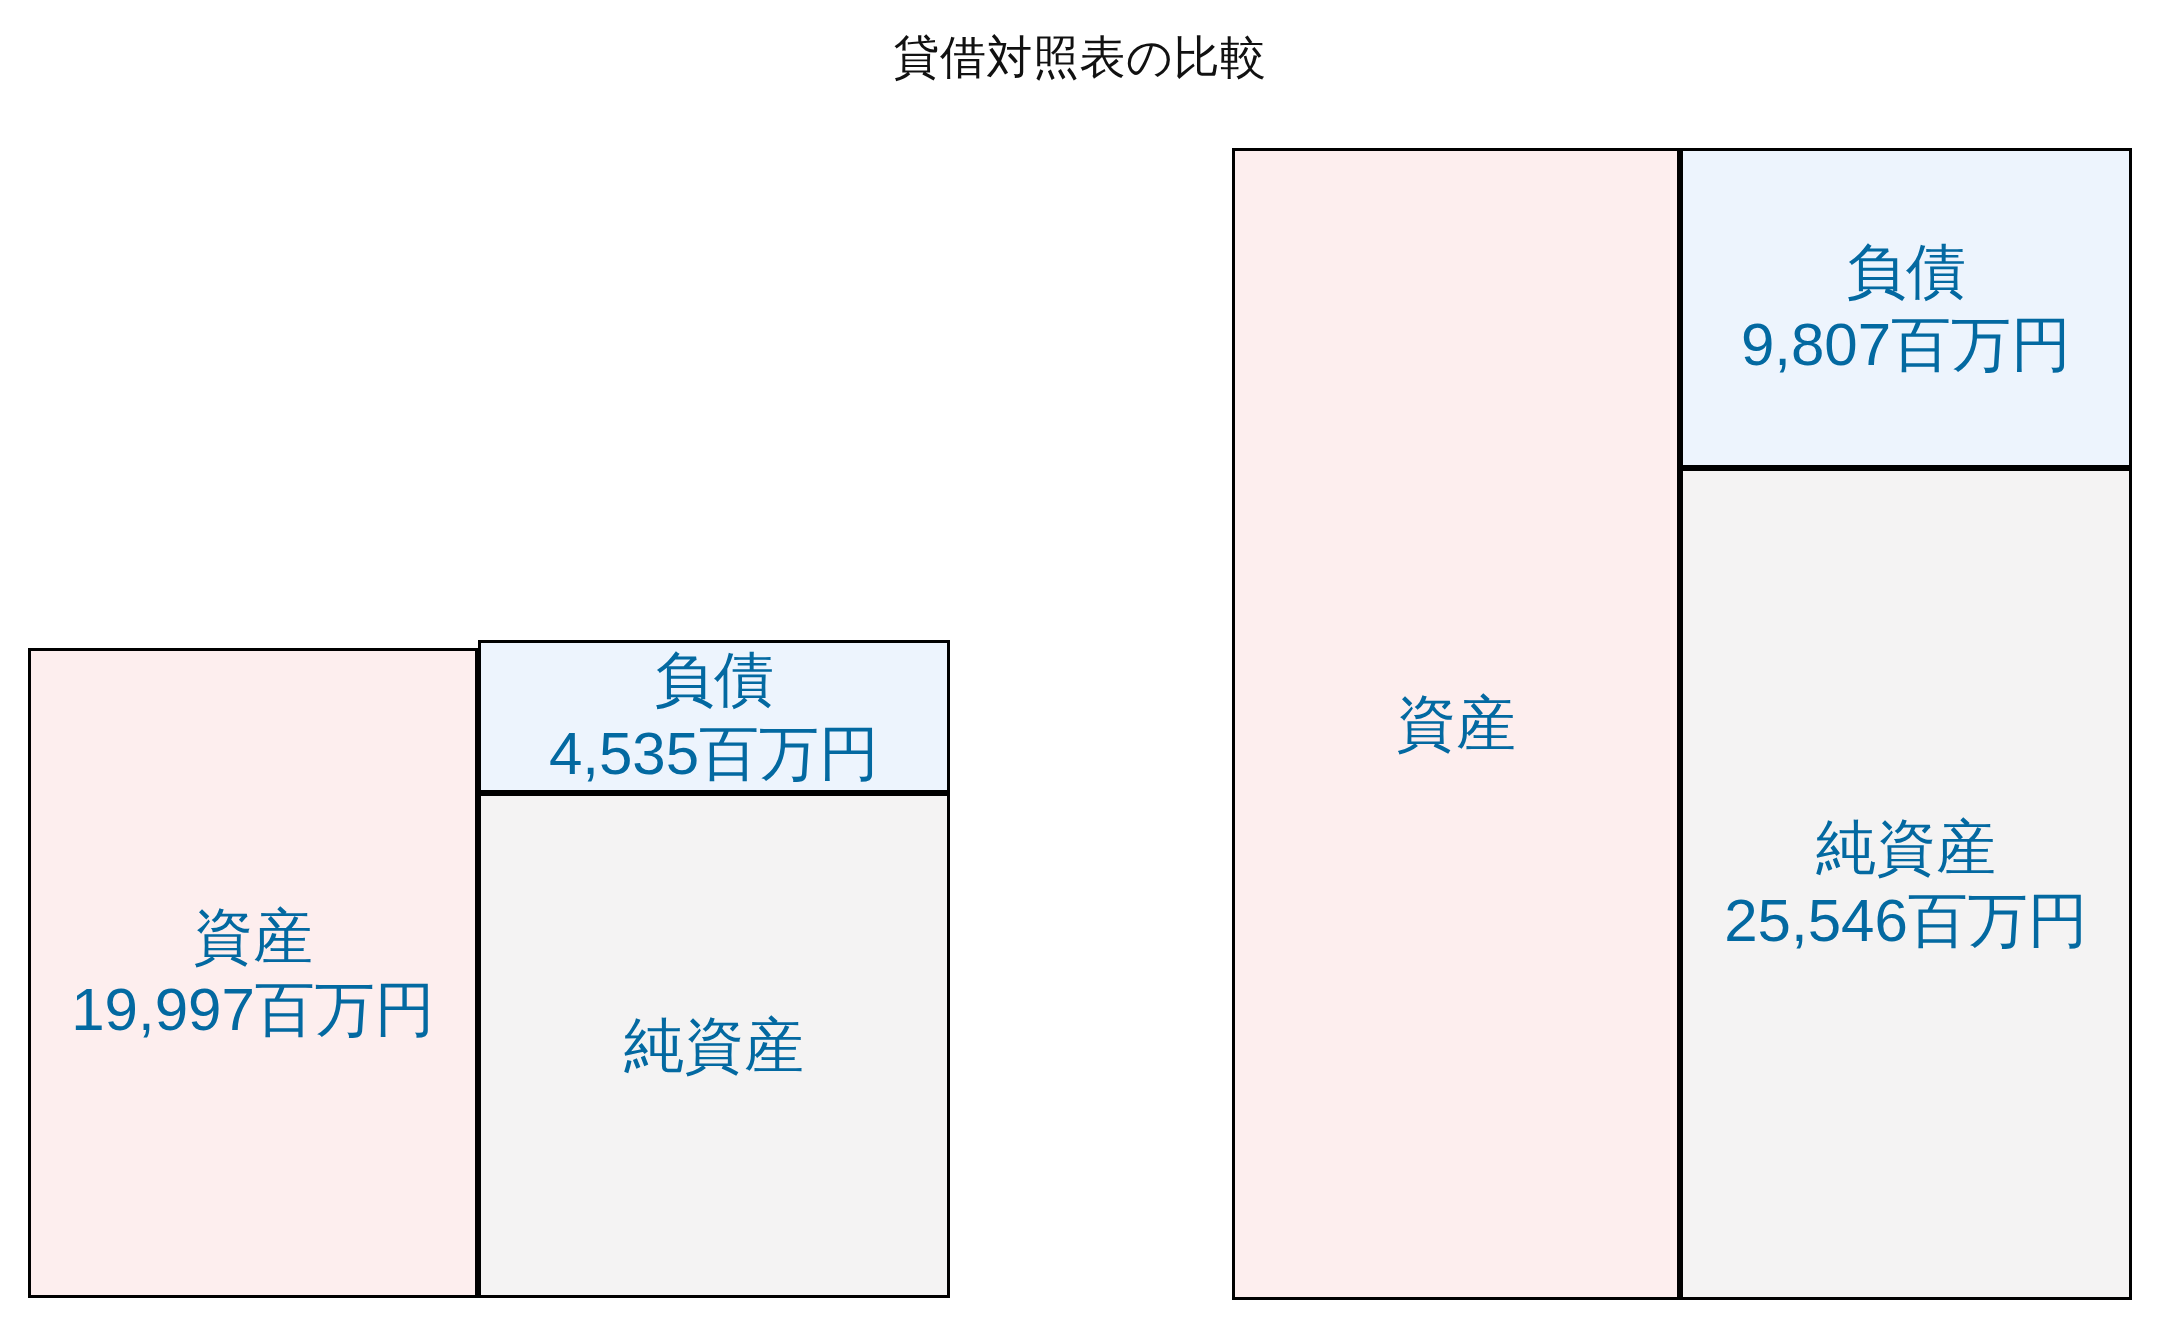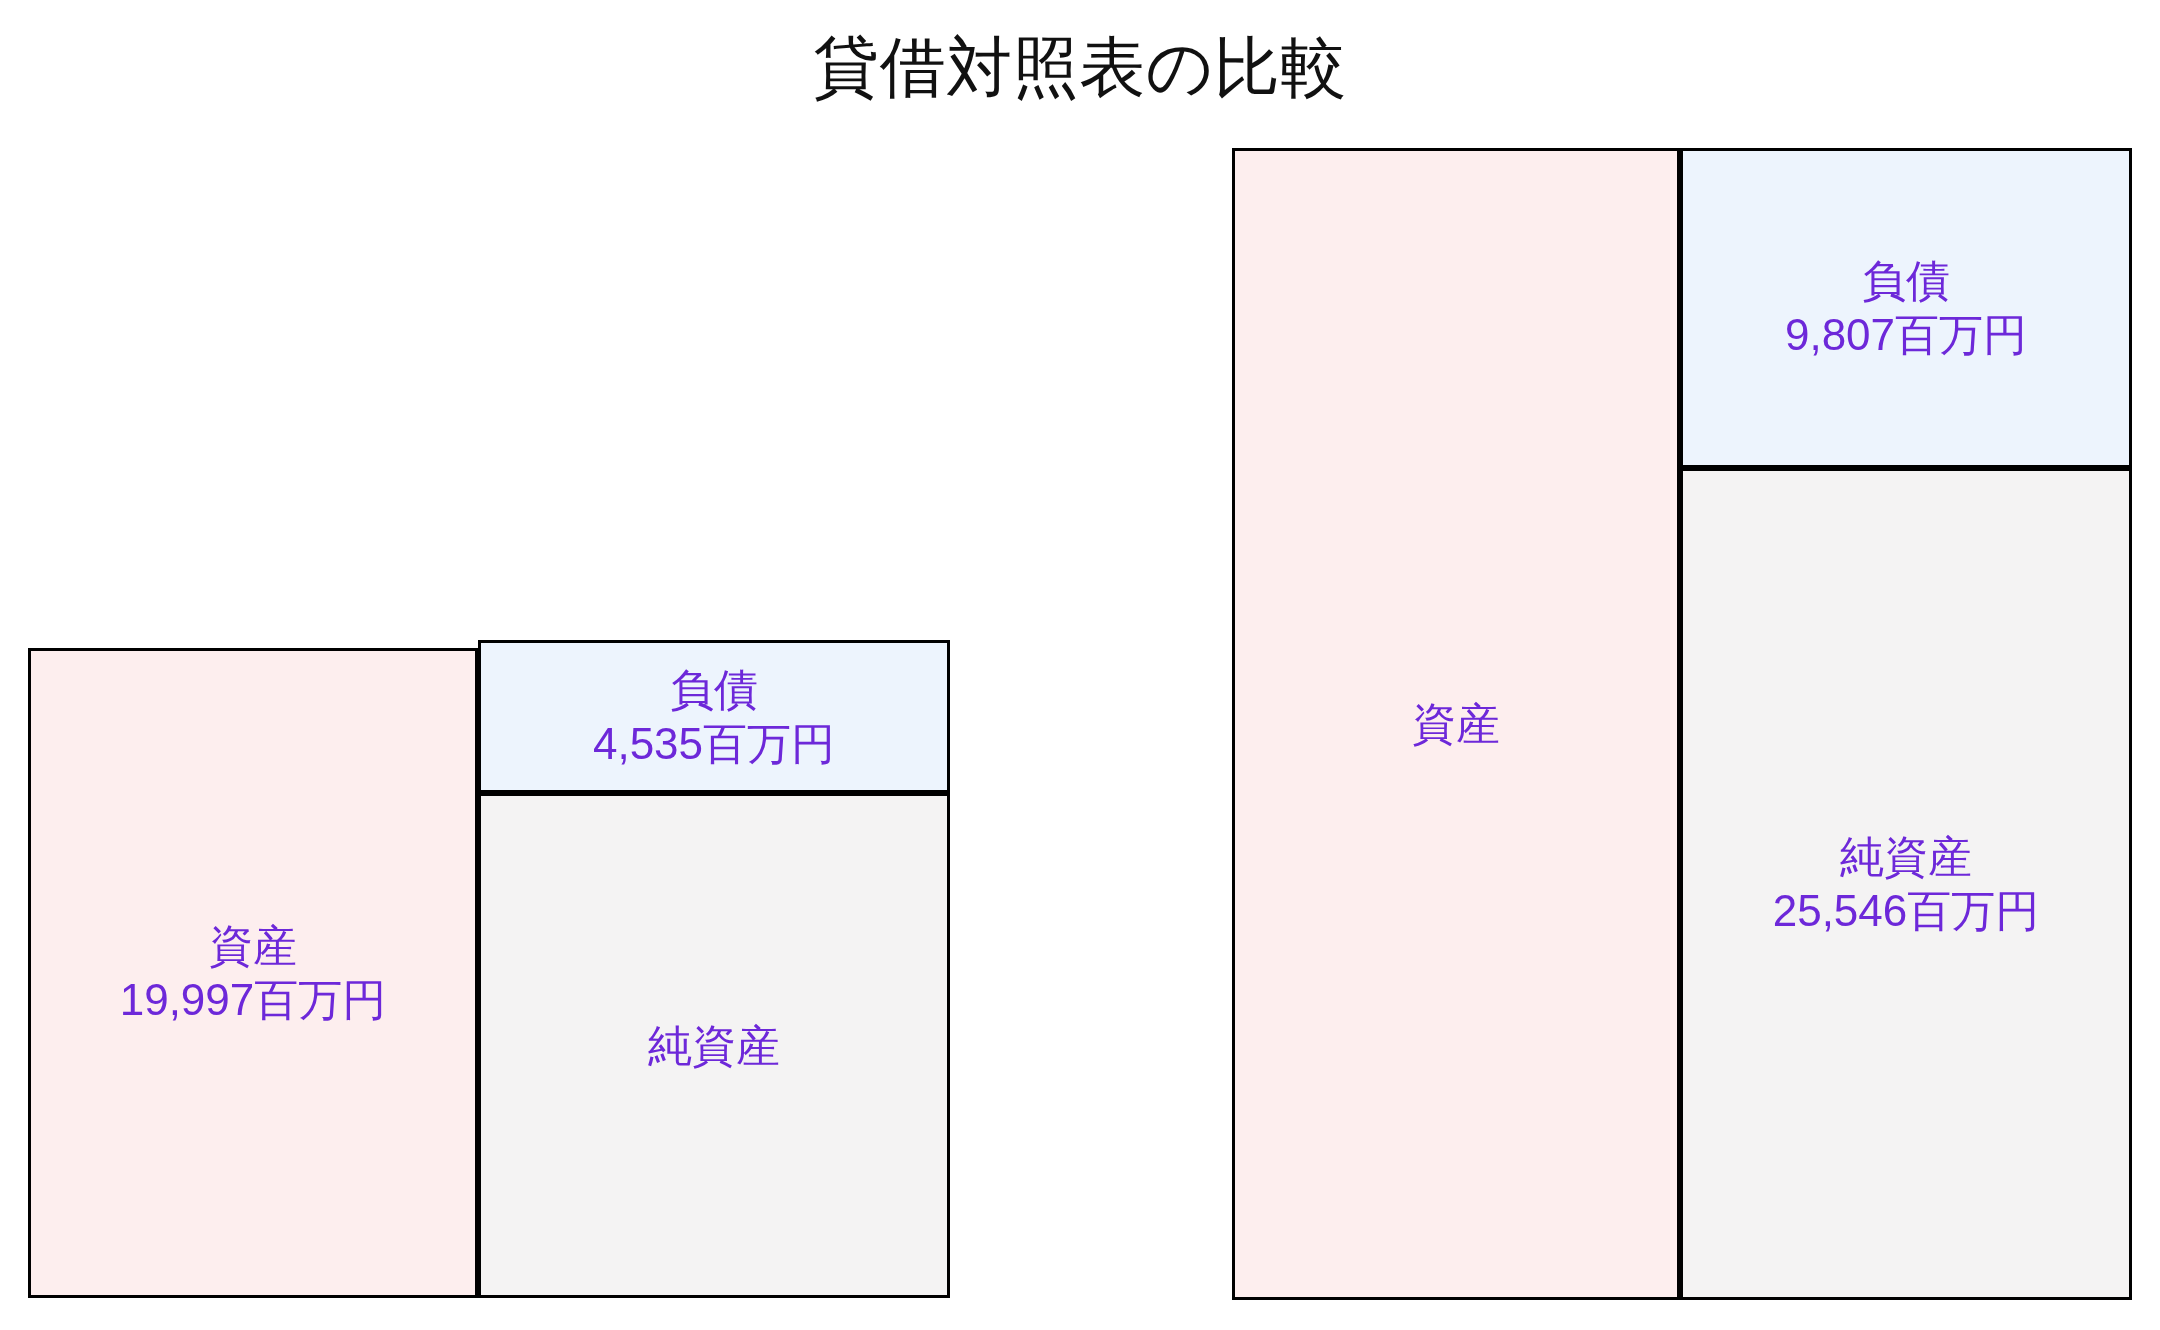--- a/index.html
+++ b/index.html
@@ -19,21 +19,21 @@
     background: #ffffff;
     overflow: hidden;
   }
   
   #chart-title {
     position: absolute;
     left: 0;
     top: 34px;
     width: 2160px;
     text-align: center;
-    font-size: 66px;
+    font-size: 46px;
     line-height: 1.0;
     font-weight: 400;
     letter-spacing: 0.5px;
     color: #111111;
     white-space: nowrap;
   }
   
   .bs-group {
     position: absolute;
   }
@@ -45,24 +45,24 @@
     flex-direction: column;
     align-items: center;
     justify-content: center;
     text-align: center;
     overflow: hidden;
   }
   .bs-block .bs-label,
   .bs-block .bs-value {
     display: block;
     white-space: nowrap;
-    font-size: 44px;
+    font-size: 60px;
     line-height: 1.22;
     font-weight: 400;
-    color: #6d28d9;
+    color: #0369a1;
   }
   .bs-block.asset   { background: #fdeeee; }
   .bs-block.liab    { background: #edf4fd; }
   .bs-block.net     { background: #f4f3f3; }
 
   
   #left-group  { left: 28px;   top: 640px;  width: 922px;  height: 658px; }
   #left-asset  { left: 0px;    top: 8px;    width: 450px;  height: 650px; }
   #left-liab   { left: 450px;  top: 0px;    width: 472px;  height: 153px; }
   #left-net    { left: 450px;  top: 153px;  width: 472px;  height: 505px; }

